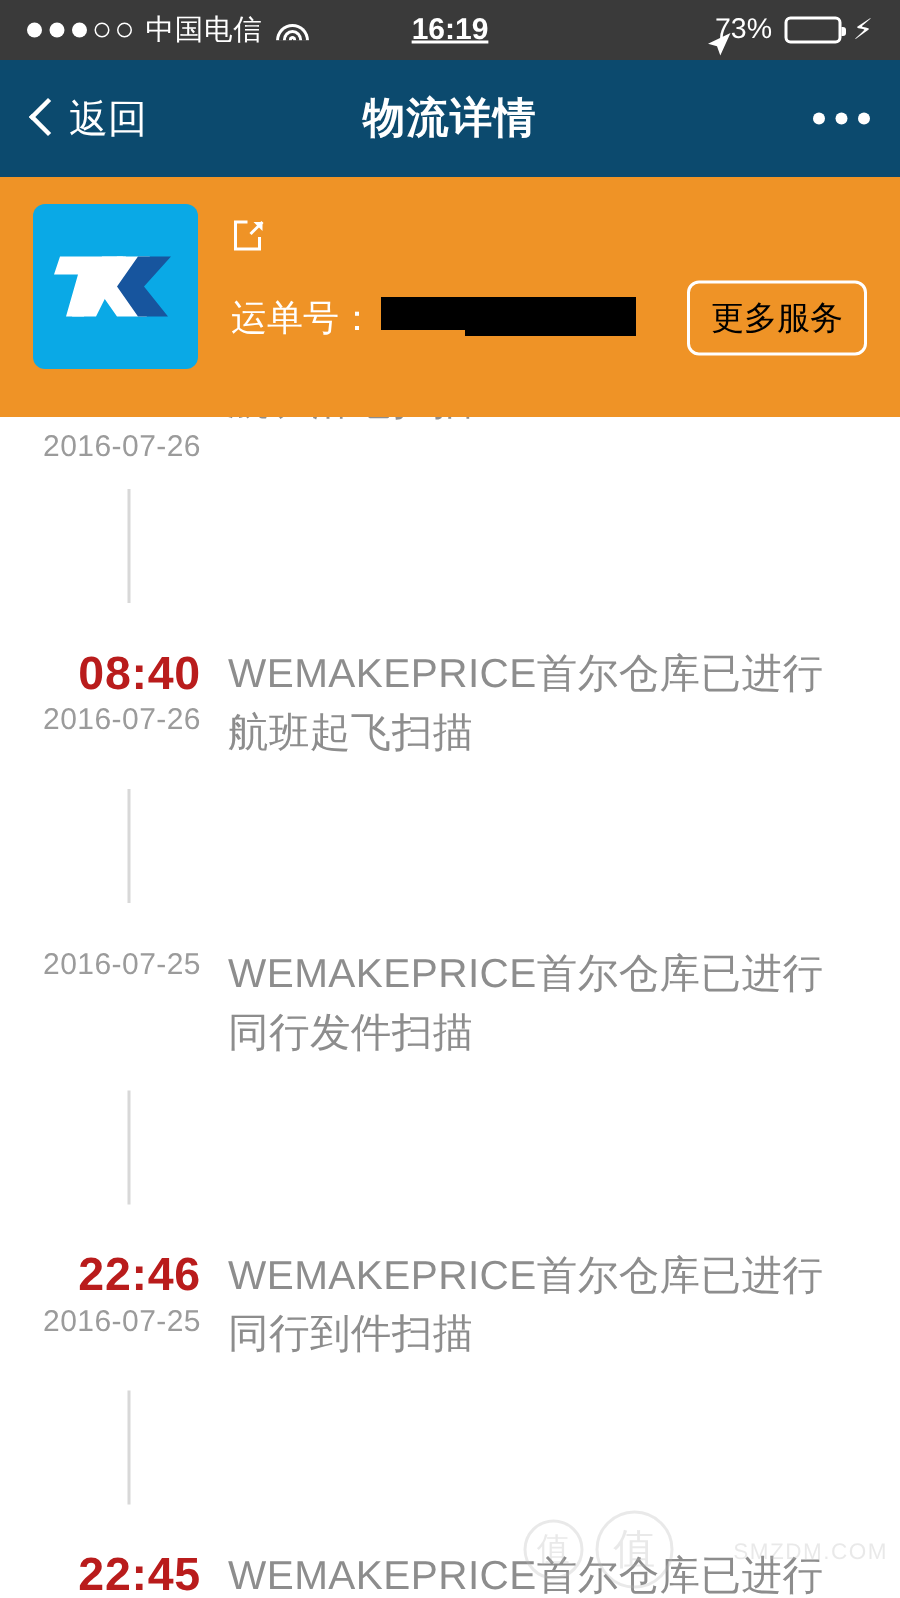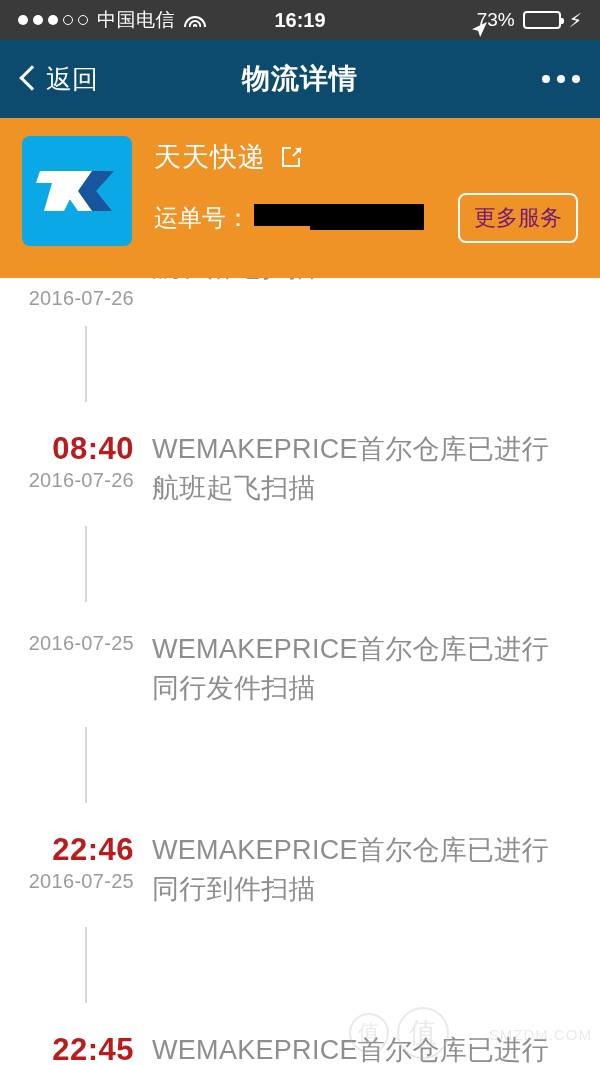--- a/index.html
+++ b/index.html
@@ -22,21 +22,21 @@
   .dot.on  { background:#ffffff; }
   .dot.off { background:transparent; border:1.5px solid #ffffff; }
   .carrier { font-size:19px; letter-spacing:.5px; }
   .wifi { position:relative; width:22px; height:16px; }
   .wifi i { position:absolute; left:50%; bottom:1px; transform:translateX(-50%);
             border:2px solid #fff; border-bottom:none; border-radius:50% 50% 0 0 / 100% 100% 0 0; }
   .wifi i:nth-child(1){ width:22px; height:11px; opacity:1; }
   .wifi i:nth-child(2){ width:13px; height:7px; }
   .wifi i:nth-child(3){ width:5px; height:3px; border-width:2px; }
   .sb-center { position:absolute; left:0; right:0; text-align:center; font-size:20px; font-weight:600;
-               pointer-events:none; }
+               pointer-events:none;text-decoration:underline; }
   .sb-right { margin-left:auto; display:flex; align-items:center; gap:8px; z-index:2; }
   .loc-arrow { width:0; height:0; }
   .loc-arrow svg { display:block; }
   .batt-pct { font-size:19px; }
   .battery { position:relative; width:38px; height:18px; border:2px solid #ffffff;
              border-radius:4px; padding:2px; }
   .battery::after { content:""; position:absolute; right:-5px; top:5px; width:3px; height:6px;
                     background:#ffffff; border-radius:0 2px 2px 0; }
   .batt-fill { height:100%; background:#ffcb00; border-radius:1px; }
   .bolt { font-size:19px; line-height:1; }
@@ -64,21 +64,21 @@
   .hdr-right { flex:1; display:flex; flex-direction:column; justify-content:center; height:110px; gap:18px; }
   .courier-row { display:flex; align-items:center; gap:14px; }
   .courier-name { color:#ffffff; font-size:27px; letter-spacing:1px; }
   .edit-icon { width:24px; height:24px; position:relative; }
   .edit-icon svg { display:block; }
   .wb-row { display:flex; align-items:center; gap:0; }
   .wb-label { color:#ffffff; font-size:24px; white-space:nowrap; }
   .wb-redact { position:relative; width:170px; height:28px; margin-left:4px; }
   .wb-redact .r1 { position:absolute; left:0; top:0; width:170px; height:22px; background:#000; }
   .wb-redact .r2 { position:absolute; left:56px; top:14px; width:114px; height:12px; background:#000; }
-  .more-svc { margin-left:auto; border:2px solid #ffffff; border-radius:8px; color:#701a75;
+  .more-svc { margin-left:auto; border:2px solid #ffffff; border-radius:8px; color:#000000;
               font-size:22px; padding:8px 14px; white-space:nowrap; cursor:pointer; }
 
   
   .list { position:relative; background:#ffffff; height:787px; overflow:hidden; }
   .entry { position:relative; display:flex; padding:0 22px 0 0; }
   .entry-when { width:152px; flex:none; text-align:right; padding-right:18px; padding-top:4px; }
   .when-time { font-size:31px; color:#b91c1c; line-height:1.2; letter-spacing:.5px;font-weight:bold; }
   .when-date { font-size:20px; color:#9b9b9b; line-height:1.3; letter-spacing:.3px; }
   .entry-text { flex:1; font-size:27px; color:#8d8d8d; line-height:1.45; padding-top:4px;
                 letter-spacing:.3px; }
@@ -151,21 +151,20 @@
     <div class="logo">
       <svg width="86" height="56" viewBox="0 0 86 56">
         <path d="M6 8 H48 L40 20 H30 L22 48 H10 L18 20 H2 Z" fill="#ffffff"></path>
         <path d="M34 8 H50 L30 48 H14 Z" fill="#ffffff"></path>
         <path d="M44 8 H66 L48 28 L64 48 H44 L30 28 Z" fill="#ffffff"></path>
         <path d="M58 8 H80 L62 28 L78 48 H58 L44 28 Z" fill="#17559e"></path>
       </svg>
     </div>
     <div class="hdr-right">
       <div class="courier-row">
-        <span class="courier-name">天天快递</span>
         <span class="edit-icon">
           <svg width="24" height="24" viewBox="0 0 24 24">
             <path d="M21 3 L13 11" stroke="#ffffff" stroke-width="2" fill="none"></path>
             <path d="M21 3 L21 9 L15 3 Z" fill="#ffffff"></path>
             <path d="M19 13 V21 H3 V3 H11" stroke="#ffffff" stroke-width="2" fill="none"></path>
           </svg>
         </span>
       </div>
       <div class="wb-row">
         <span class="wb-label">运单号：</span>

